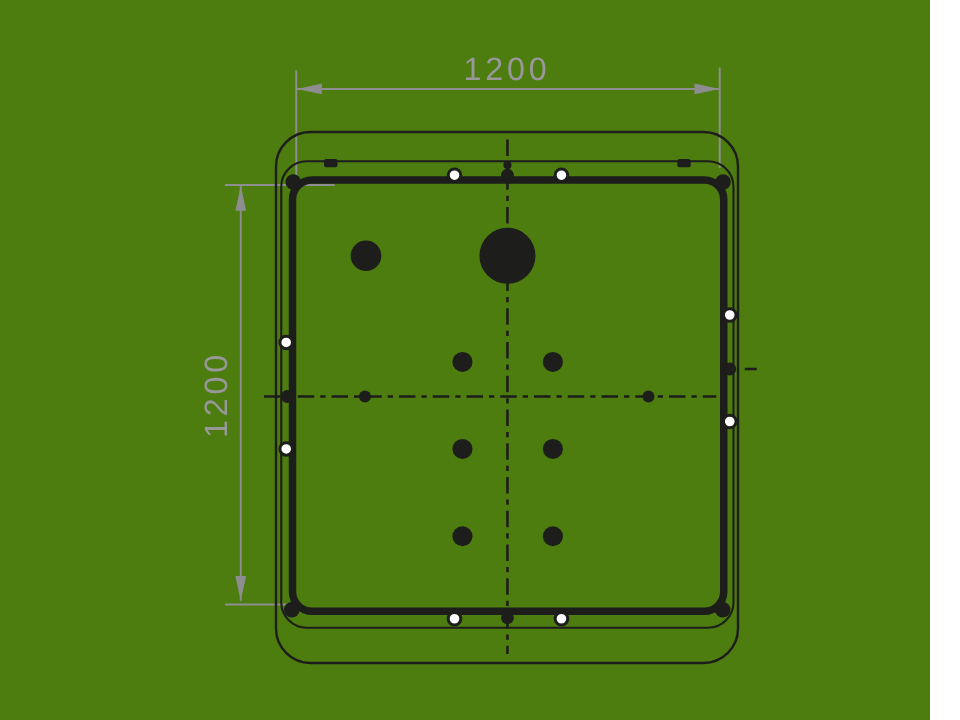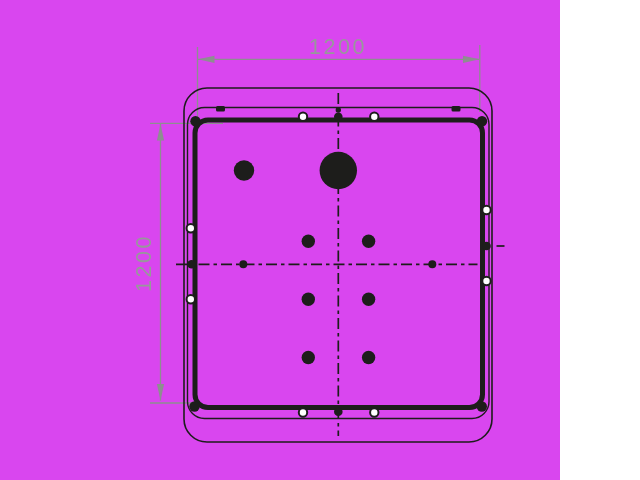--- a/index.html
+++ b/index.html
@@ -6,23 +6,23 @@
     margin: 0;
     padding: 0;
     background: #ffffff;
     width: 640px;
     height: 480px;
     overflow: hidden;
     font-family: "Liberation Sans", sans-serif;
   }
   .stage {
     position: relative;
-    width: 560px;
+    width: 620px;
     height: 480px;
-    background: #d946ef;
+    background: #4d7c0f;
   }
   svg { display: block; }
   .dim-text {
     font-family: "Liberation Sans", sans-serif;
     font-size: 21.5px;
     letter-spacing: 2.5px;
     fill: #98989b;
   }
 </style>
 </head>

